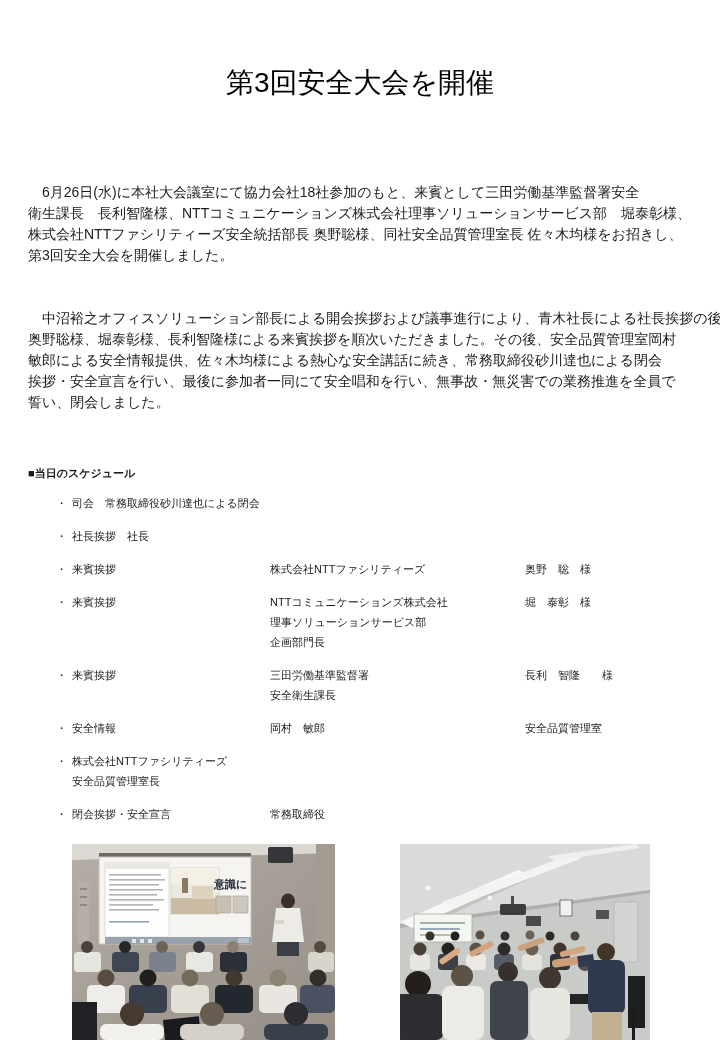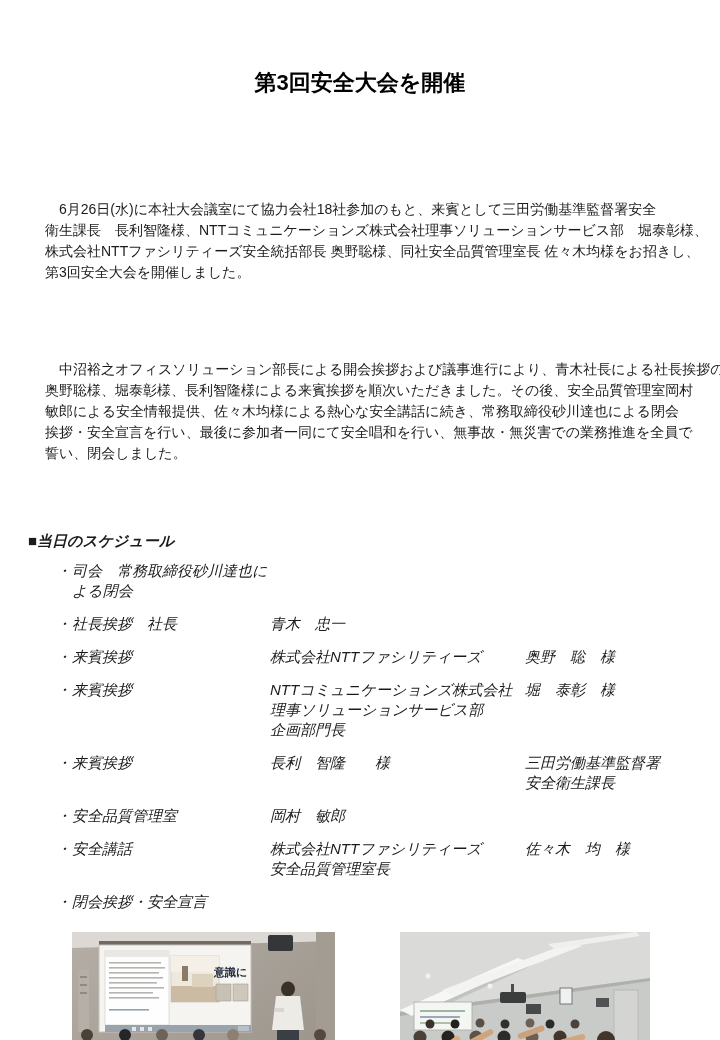--- a/index.html
+++ b/index.html
@@ -6,34 +6,34 @@
   .page{
     position:relative;
     width:720px;height:1040px;
     background:#ffffff;
     overflow:hidden;
     font-family:"Liberation Sans","DejaVu Sans",sans-serif;
     color:#1b1b1b;
   }
   .title{
     margin:62px 0 0 0;
-    font-size:22px;
-    font-weight:700;
+    font-size:28px;
+    font-weight:400;
     text-align:center;
     line-height:42px;
     color:#000;
   }
   .body-text{
     margin:36px 28px 0 28px;
     font-size:14px;
     line-height:21px;
     white-space:pre;
   }
-  .body-text p{margin:17px;white-space:pre;}
-  .schedule{margin:8px 28px 0 28px;font-size:15px;font-style:italic;}
+  .body-text p{margin:0;white-space:pre;}
+  .schedule{margin:8px 28px 0 28px;font-size:11px;}
   .schedule-heading{line-height:20px;margin:0 0 10px 0;font-weight:600;}
   .srow{
     display:grid;
     grid-template-columns:16px 198px 255px 1fr;
     padding-left:28px;
     margin-bottom:13px;
     line-height:20px;
   }
   .srow .cell{white-space:pre-line;}
   .photos{display:flex;gap:65px;margin:20px 0 0 72px;}
@@ -62,21 +62,20 @@
     <div class="schedule-heading">■当日のスケジュール</div>
     <div id="schedule-list">
     <div class="srow">
       <span class="cell bullet">・</span>
       <span class="cell">司会　常務取締役砂川達也による閉会</span>
     </div>
 
     <div class="srow">
       <span class="cell bullet">・</span>
       <span class="cell">社長挨拶　社長</span>
-      <span class="cell">青木　忠一</span>
     </div>
 
     <div class="srow">
       <span class="cell bullet">・</span>
       <span class="cell">来賓挨拶</span>
       <span class="cell">株式会社NTTファシリティーズ</span>
       <span class="cell">奥野　聡　様</span>
     </div>
 
     <div class="srow">
@@ -84,42 +83,42 @@
       <span class="cell">来賓挨拶</span>
       <span class="cell">NTTコミュニケーションズ株式会社
 理事ソリューションサービス部
 企画部門長</span>
       <span class="cell">堀　泰彰　様</span>
     </div>
 
     <div class="srow">
       <span class="cell bullet">・</span>
       <span class="cell">来賓挨拶</span>
-      <span class="cell">長利　智隆　　様</span>
       <span class="cell">三田労働基準監督署
 安全衛生課長</span>
-    </div>
-
-    <div class="srow">
-      <span class="cell bullet">・</span>
+      <span class="cell">長利　智隆　　様</span>
+    </div>
+
+    <div class="srow">
+      <span class="cell bullet">・</span>
+      <span class="cell">安全情報</span>
+      <span class="cell">岡村　敏郎</span>
       <span class="cell">安全品質管理室</span>
-      <span class="cell">岡村　敏郎</span>
-    </div>
-
-    <div class="srow">
-      <span class="cell bullet">・</span>
-      <span class="cell">安全講話</span>
+    </div>
+
+    <div class="srow">
+      <span class="cell bullet">・</span>
       <span class="cell">株式会社NTTファシリティーズ
 安全品質管理室長</span>
-      <span class="cell">佐々木　均　様</span>
     </div>
 
     <div class="srow">
       <span class="cell bullet">・</span>
       <span class="cell">閉会挨拶・安全宣言</span>
+      <span class="cell">常務取締役</span>
     </div>
   </div>
   </div>
 
   <div class="photos">
 
     <svg class="photo" width="263" height="196" viewBox="0 0 263 196">
       <defs>
         <linearGradient id="w1" x1="0" y1="0" x2="1" y2="1">
           <stop offset="0" stop-color="#b4aea6"></stop>

